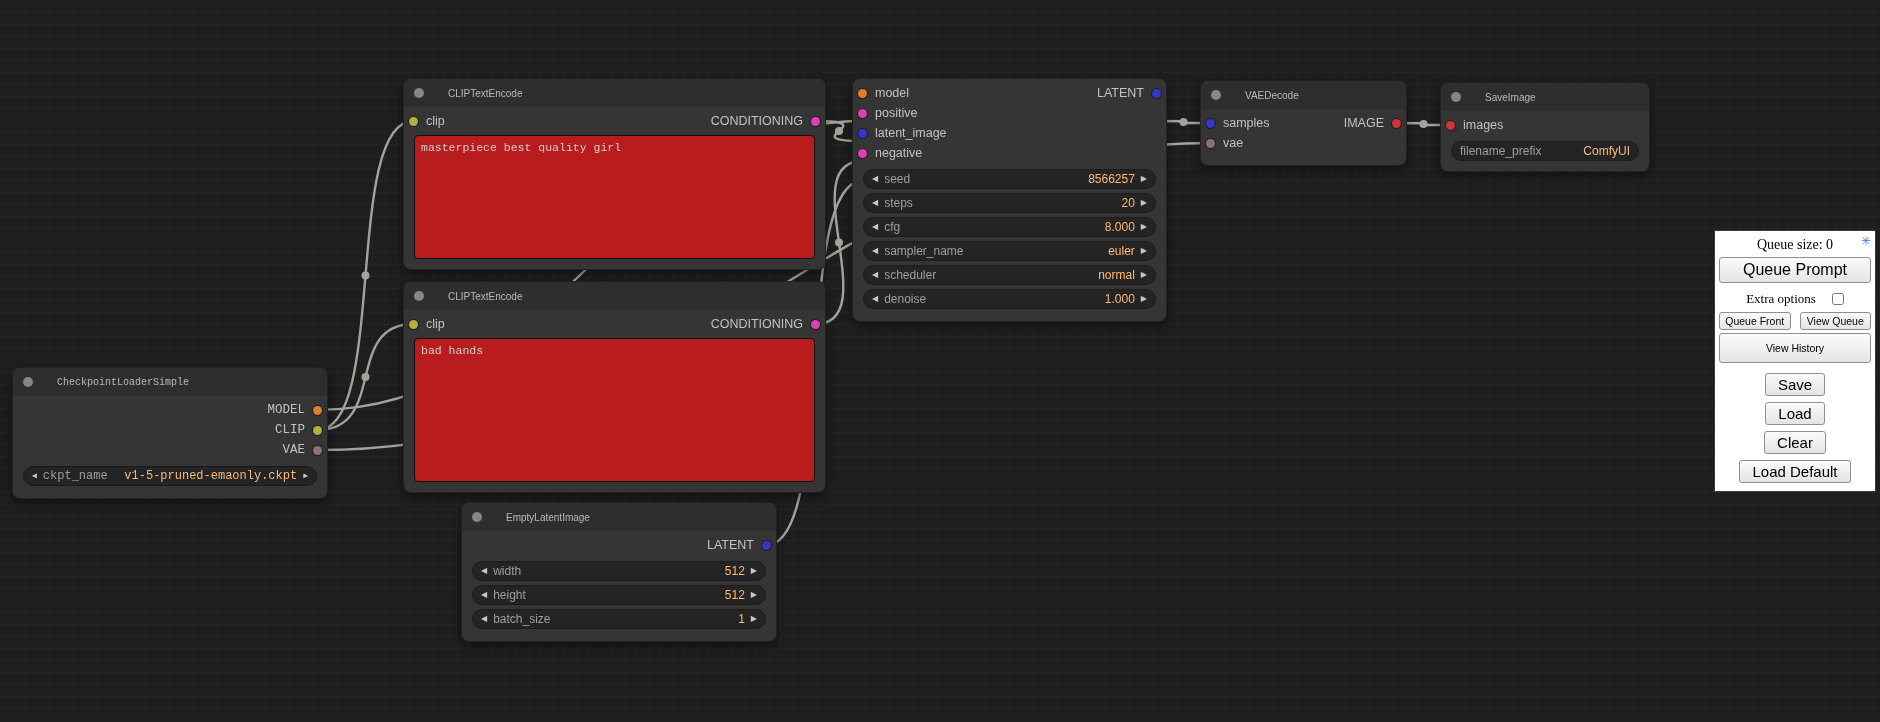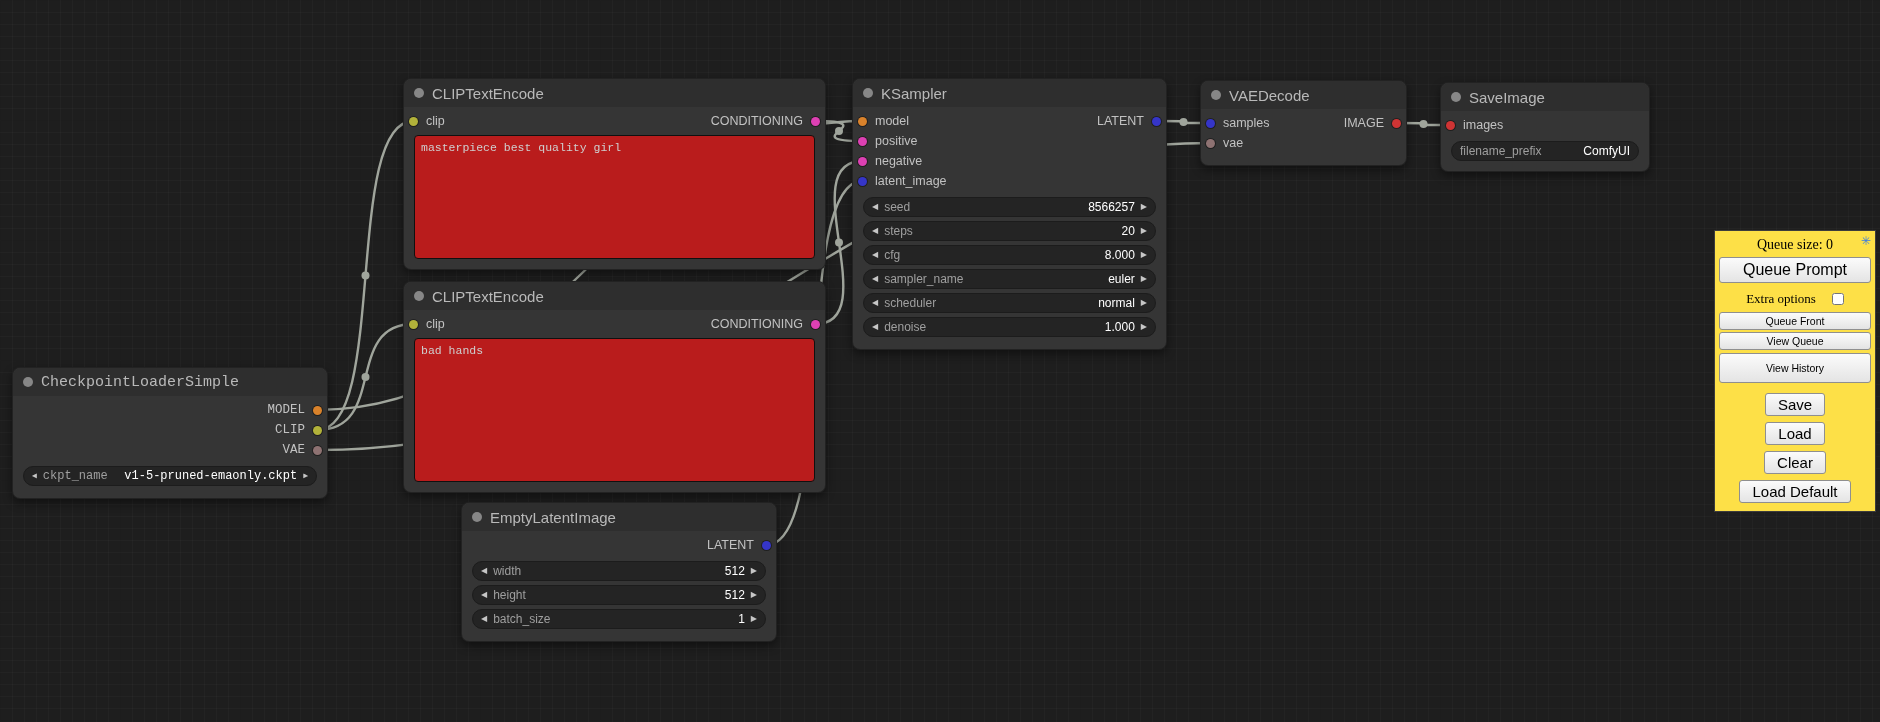--- a/index.html
+++ b/index.html
@@ -21,74 +21,74 @@
   .node {
     position: absolute; z-index: 2;
     background: #353535;
     border: 1px solid rgba(0,0,0,0.35);
     border-radius: 8px;
     box-shadow: 0 4px 10px rgba(0,0,0,0.45);
     color: #bdbdbd;
     overflow: hidden;
   }
   .node-title {
-    height: 28px; display: flex; align-items: center; gap: 8px;
+    height: 28px; display: flex; align-items: center; gap: 24px;
     padding: 0 10px;
     background: #2e2e2e;
     border-radius: 8px 8px 0 0;
-    color: #b9b9b9; font-size: 15px;
+    color: #b9b9b9; font-size: 10px;
   }
   .title-dot { width: 10px; height: 10px; border-radius: 50%; background: #878787; flex: none; }
 
   .slots { padding-top: 4px; }
   .slot-row { display: flex; align-items: center; height: 20px; font-size: 12.5px; color: #c2c2c2; }
   .dot { width: 9px; height: 9px; border-radius: 50%; flex: none; box-shadow: 0 0 0 1px rgba(0,0,0,0.4); }
   .in-dot  { margin-left: 5px;  margin-right: 8px; }
   .out-dot { margin-right: 5px; margin-left: 8px; }
   .spacer { flex: 1; }
 
   .widgets { padding: 6px 0 8px; }
   .widget {
     height: 20px; margin: 0 10px 4px;
     background: #242424; border: 1px solid #1c1c1c; border-radius: 10px;
     display: flex; align-items: center; gap: 6px;
     font-size: 12px; padding: 0 8px;
   }
   .widget .arrow { font-size: 8px; color: #c6c6c6; line-height: 1; cursor: pointer; }
   .widget .wname { color: #9f9f9f; white-space: nowrap; }
-  .widget .wvalue { margin-left: auto; color: #ffffff; white-space: nowrap; }
+  .widget .wvalue { margin-left: auto; color: #fdba74; white-space: nowrap; }
   .toggle-ind { width: 10px; height: 10px; border-radius: 50%; flex: none; margin-left: 2px; }
 
   .prompt {
     display: block; margin: 4px 10px 10px; width: calc(100% - 20px);
     background: #b91c1c; border: 1px solid #101010; border-radius: 4px;
     resize: none; outline: none;
     color: #cfcfcf; font-family: Liberation Mono, monospace; font-size: 11.5px;
     padding: 5px 6px;
   }
 
   
   .menu {
     position: absolute; z-index: 3; left: 1714px; top: 230px; width: 162px;
-    background: #fde047; border: 1px solid #3c3c3c;
+    background: #ffffff; border: 1px solid #3c3c3c;
     padding: 4px 4px 8px; text-align: center; color: #000;
     font-family: "Liberation Serif", serif;
   }
   .menu-header { position: relative; font-size: 14px; padding: 2px 10px 4px; }
   .gear-icon { position: absolute; right: 0; top: 0; font-size: 12px; color: #3d7de0; cursor: pointer; line-height: 1; }
   .btn {
     font-family: "Liberation Sans", sans-serif;
     background: linear-gradient(#fbfbfb, #e4e4e4);
     border: 1px solid #8f8f8f; border-radius: 3px;
     color: #000; cursor: pointer;
   }
   .queue-prompt { width: 100%; font-size: 16px; padding: 3px 12px; }
   .extra-row { font-size: 13px; margin: 8px 0 5px; display: flex; justify-content: center; align-items: center; gap: 16px; }
   .extra-row input { width: 12px; height: 12px; }
-  .qrow { display: flex; gap: 2px; margin-bottom: 3px; flex-direction: column; }
+  .qrow { display: flex; gap: 9px; margin-bottom: 3px; }
   .qrow .btn { flex: 1; font-size: 10.5px; padding: 2px 0; }
   .view-history { width: 100%; font-size: 10.5px; padding: 8px 0; }
   .big-btns { margin-top: 10px; display: flex; flex-direction: column; align-items: center; gap: 6px; }
   .big-btns .btn { font-size: 15px; padding: 2px 12px; min-width: 58px; }
 </style>
 </head>
 <body>
 
 <svg id="wires" width="1880" height="722" viewBox="0 0 1880 722">
     <path d="M 317.5 410 C 562.75 410 617.25 121 862.5 121" fill="none" stroke="#a0a59c" stroke-width="2.4"></path>
@@ -205,43 +205,39 @@
     <div class="widget">
       <span class="arrow">◀</span>
       <span class="wname">batch_size</span>
       <span class="wvalue">1</span>
       <span class="arrow">▶</span>
     </div>
   </div>
 </div>
 
 <div class="node" style="left:852px; top:78px; width:315px;">
-  <div class="node-title">
-    <span class="title-dot"></span>
-    <span>KSampler</span>
-  </div>
   <div class="slots">
     <div class="slot-row">
       <span class="dot in-dot" style="background: rgb(217, 130, 43);"></span>
       <span>model</span>
       <span class="spacer"></span>
       <span>LATENT</span>
       <span class="dot out-dot" style="background: rgb(53, 53, 200);"></span>
     </div>
     <div class="slot-row">
       <span class="dot in-dot" style="background: rgb(221, 64, 179);"></span>
       <span>positive</span>
     </div>
     <div class="slot-row">
+      <span class="dot in-dot" style="background: rgb(53, 53, 200);"></span>
+      <span>latent_image</span>
+    </div>
+    <div class="slot-row">
       <span class="dot in-dot" style="background: rgb(221, 64, 179);"></span>
       <span>negative</span>
-    </div>
-    <div class="slot-row">
-      <span class="dot in-dot" style="background: rgb(53, 53, 200);"></span>
-      <span>latent_image</span>
     </div>
   </div>
   <div class="widgets">
     <div class="widget">
       <span class="arrow">◀</span>
       <span class="wname">seed</span>
       <span class="wvalue">8566257</span>
       <span class="arrow">▶</span>
     </div>
     <div class="widget">

